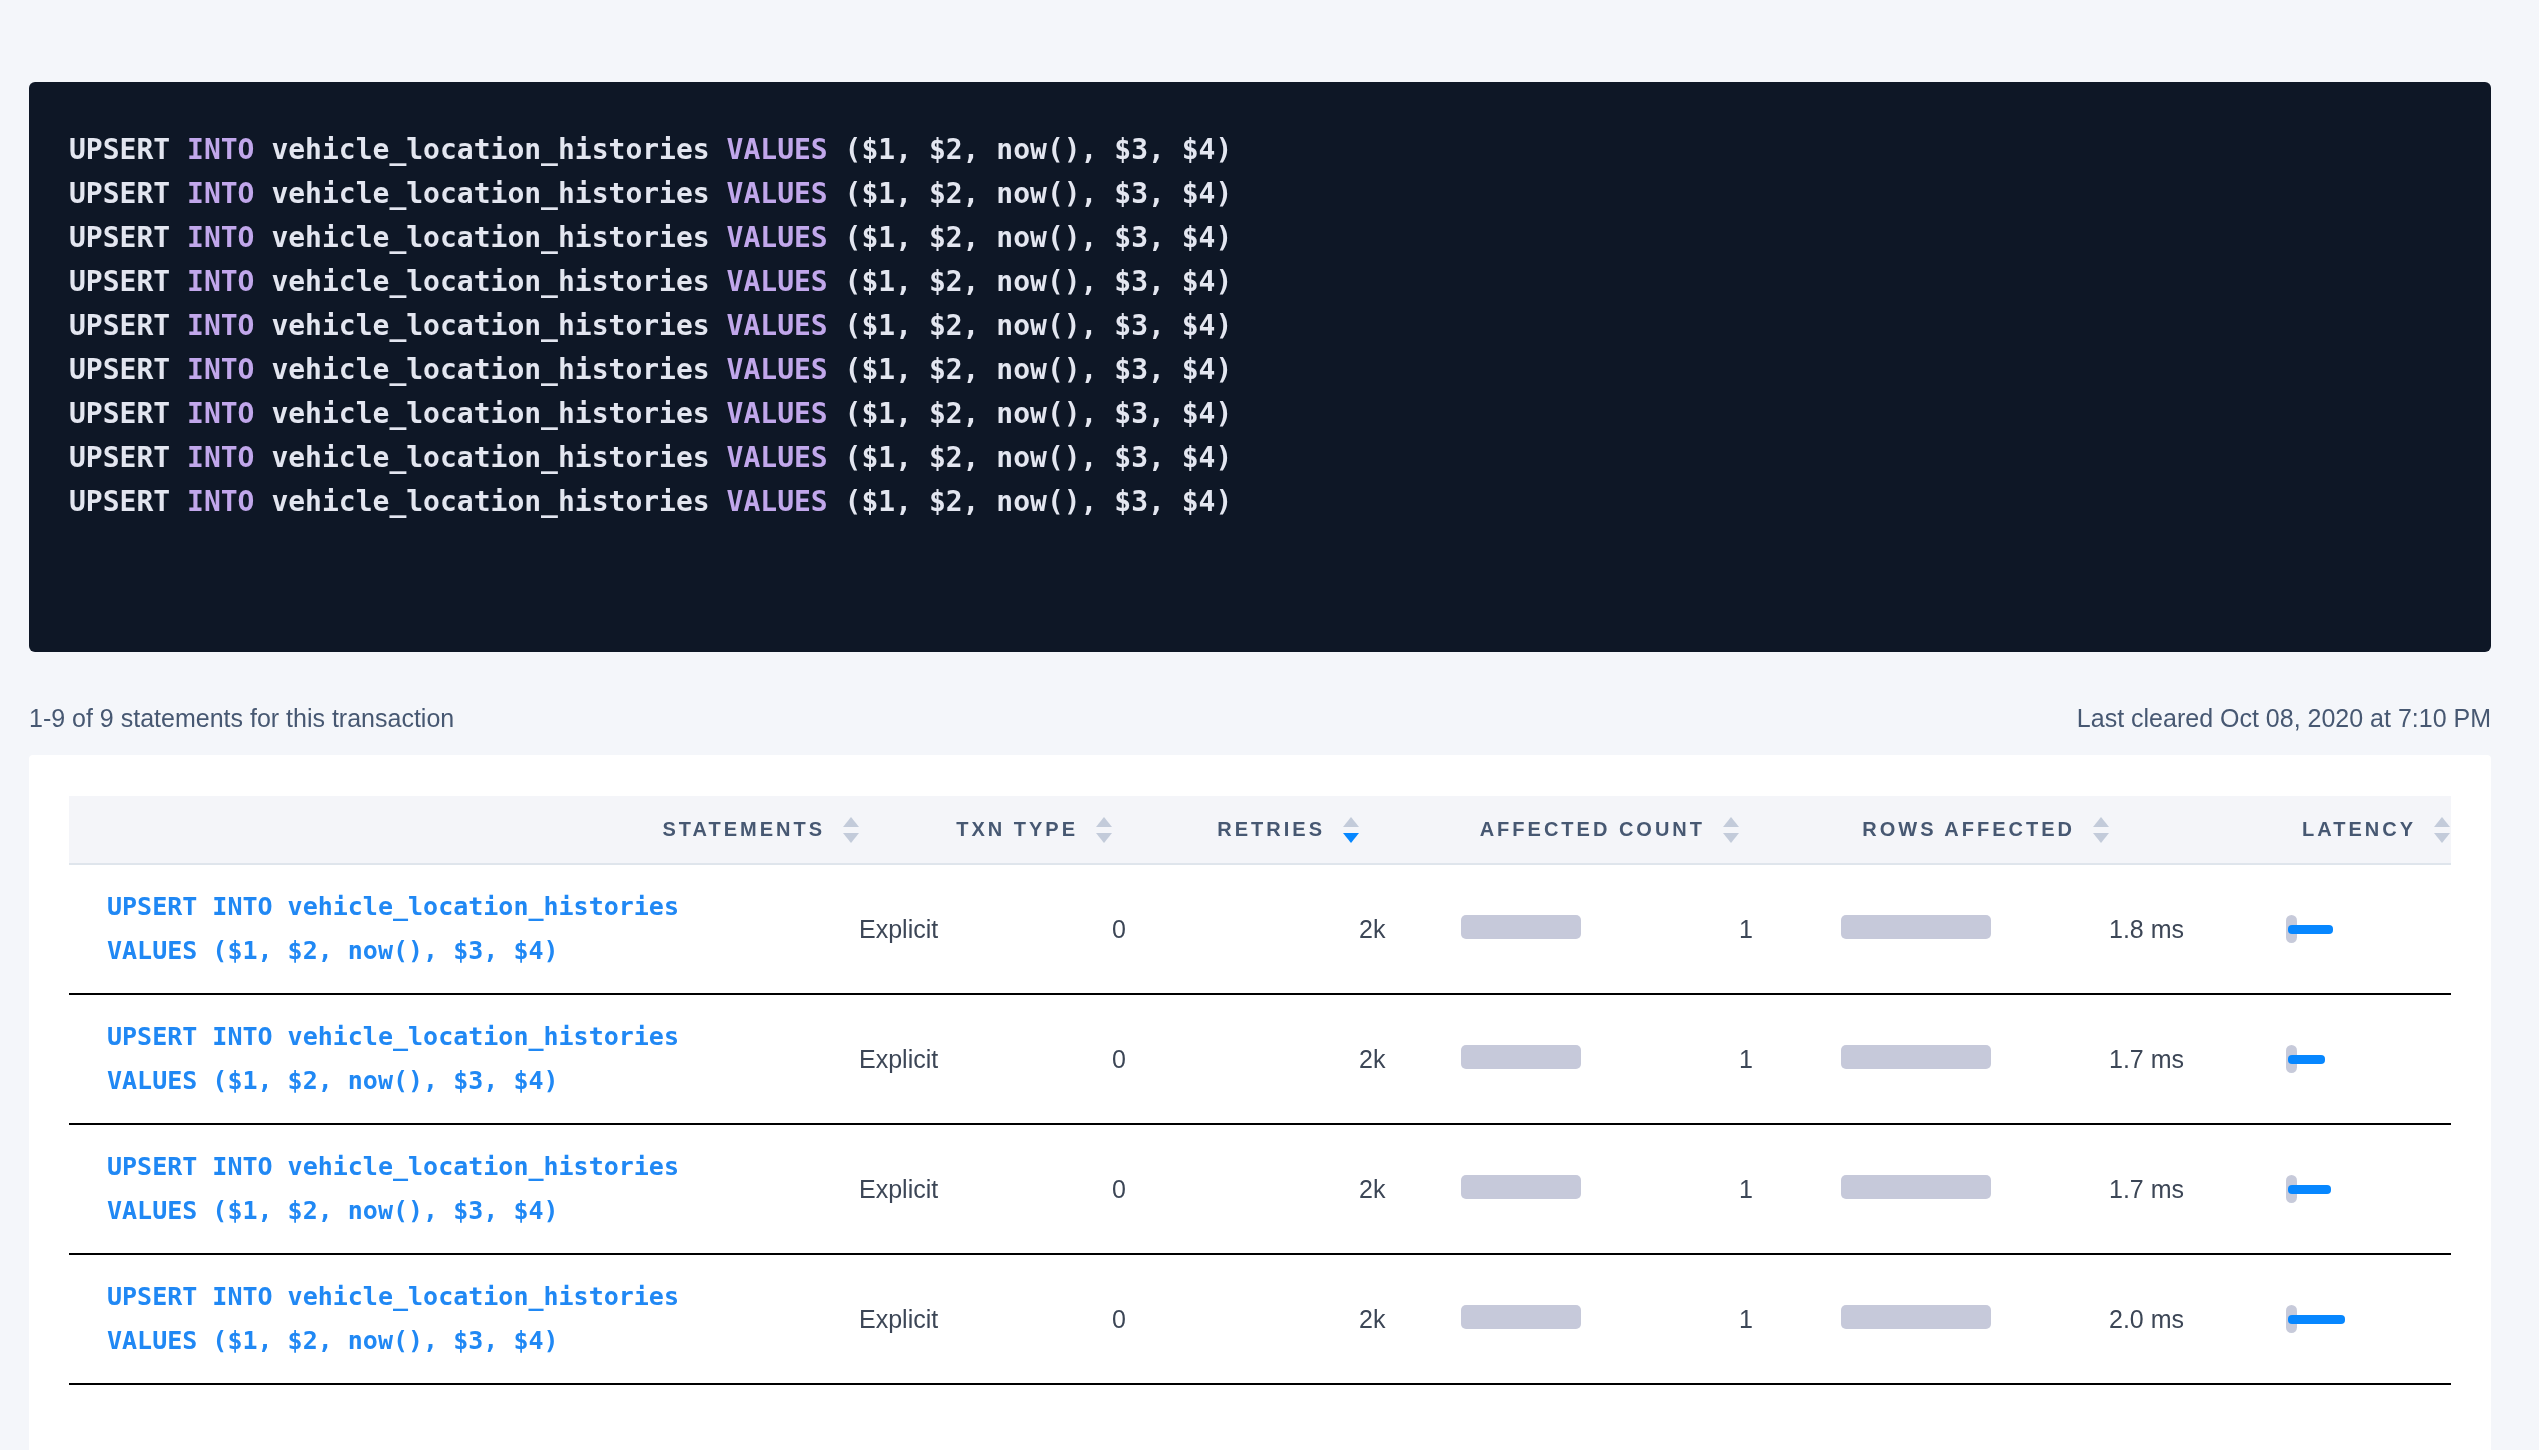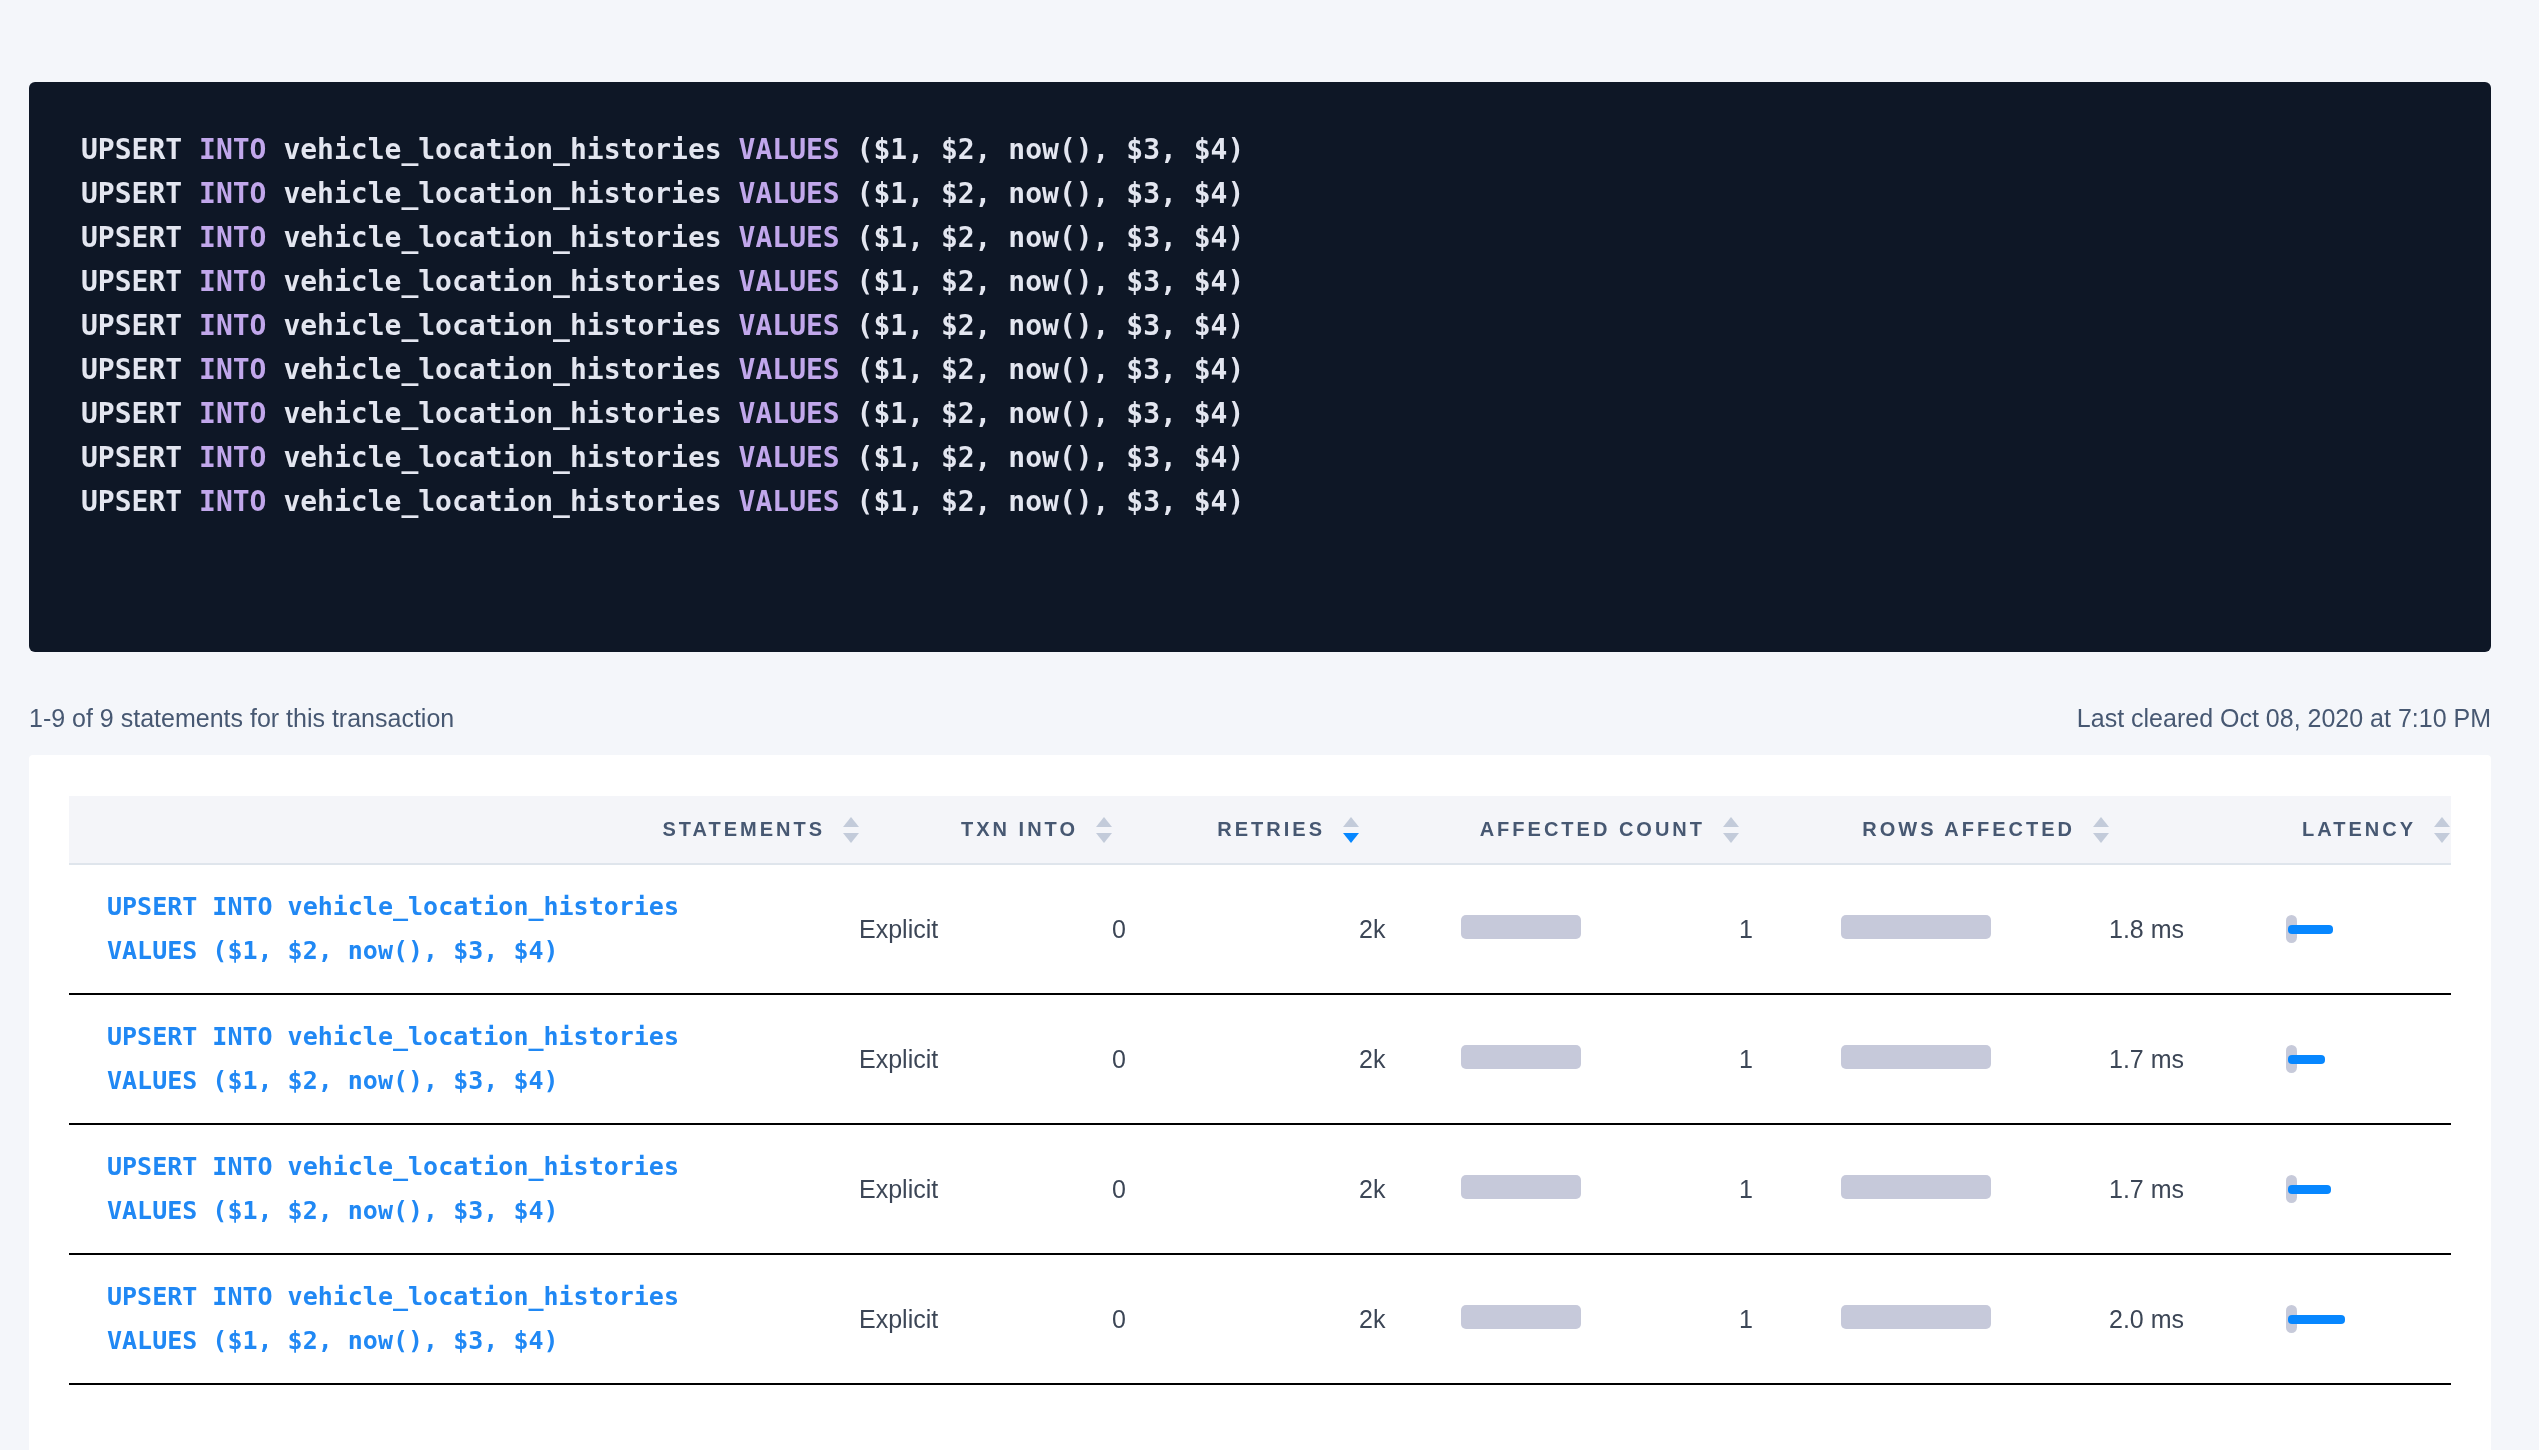--- a/index.html
+++ b/index.html
@@ -29,21 +29,20 @@
     padding:46px 40px 0 40px;
     overflow:hidden;
   }
   .code-line {
     font-family:"DejaVu Sans Mono", monospace;
     font-weight:bold;
     font-size:28px;
     line-height:44px;
     white-space:pre;
     color:#e3e6f0;
-    margin-left:12px;
   }
   .tok { display:inline-block; }
   .tok + .tok { margin-left:16.9px; }
   .tok.kw { color:#c1a7eb; }
 
   
   .summary-row {
     margin-top:52px;
     display:flex;
     justify-content:space-between;
@@ -154,21 +153,21 @@
 
     <div class="grid-row thead">
       <div class="th first">
         <span>STATEMENTS</span>
         <span class="arrows">
             <span class="arr arr-up"></span>
             <span class="arr arr-dn"></span>
           </span>
       </div>
       <div class="th">
-        <span>TXN INTO</span>
+        <span>TXN TYPE</span>
         <span class="arrows">
             <span class="arr arr-up"></span>
             <span class="arr arr-dn"></span>
           </span>
       </div>
       <div class="th">
         <span>RETRIES</span>
         <span class="arrows">
             <span class="arr arr-up"></span>
             <span class="arr arr-dn active"></span>

